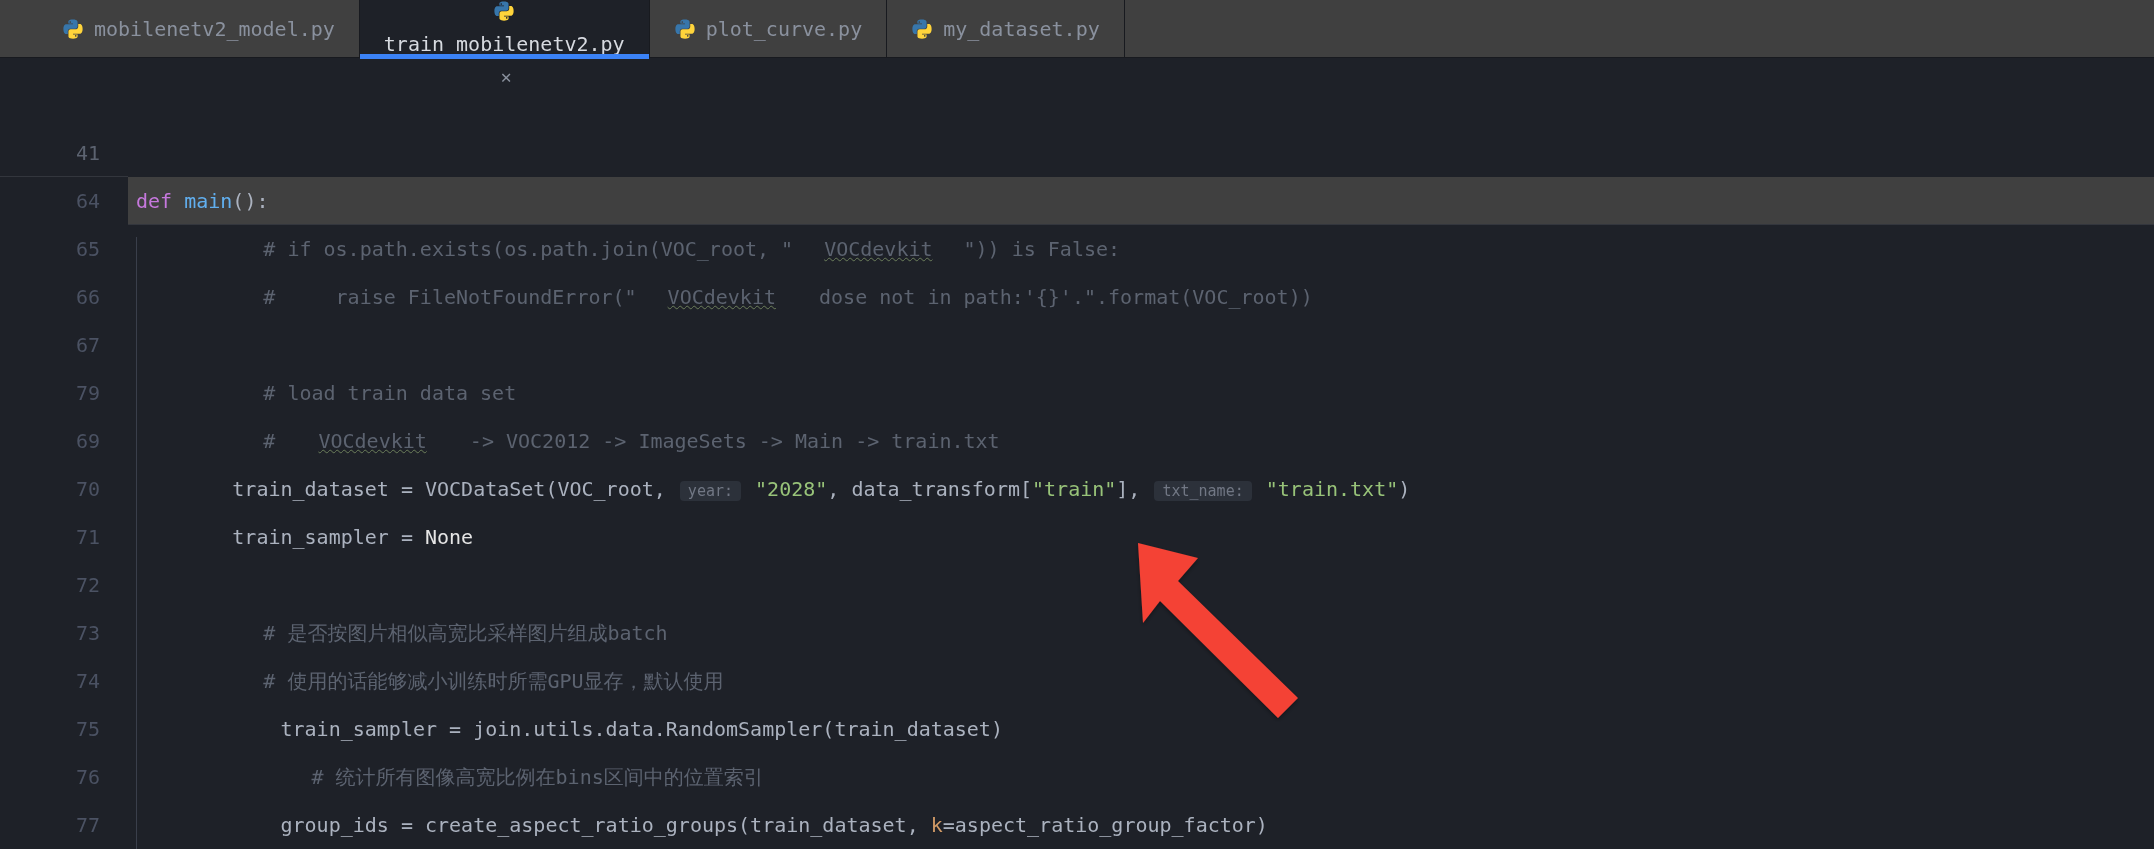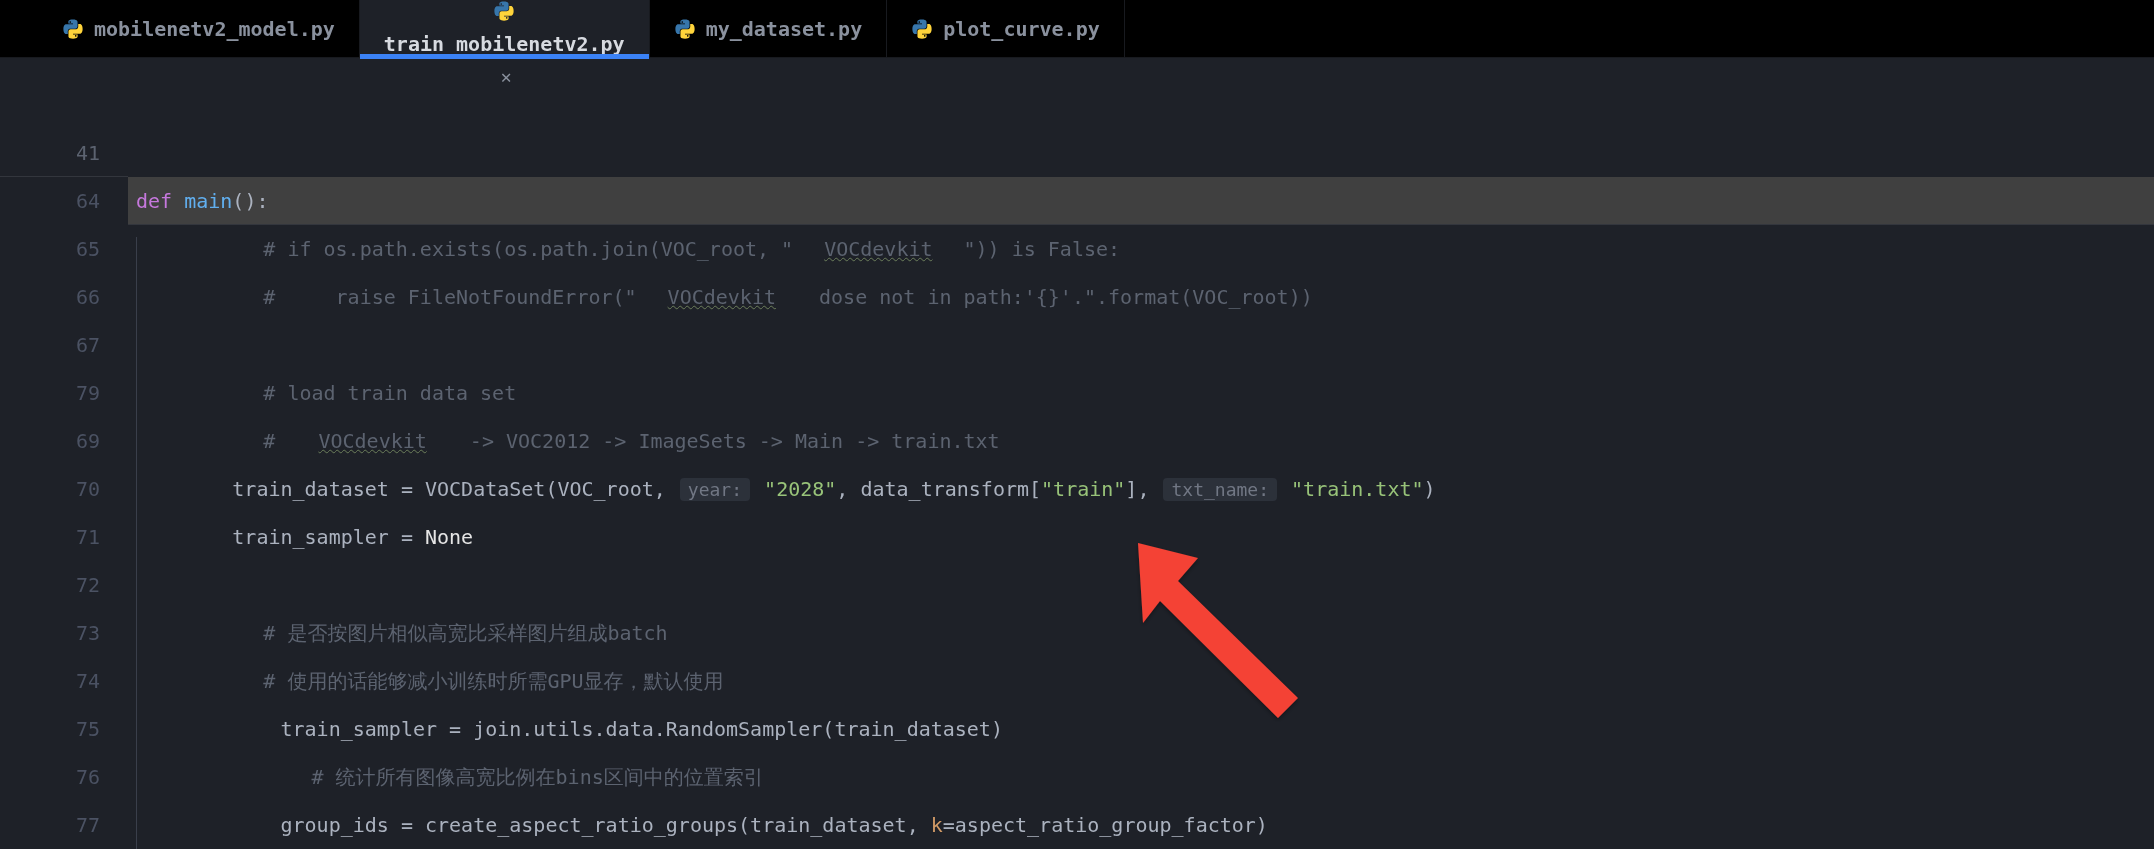--- a/index.html
+++ b/index.html
@@ -8,26 +8,25 @@
     color: #abb2bf;
     font-family: "Consolas", "Monaco", "Menlo", monospace;
     font-size: 20px;
     overflow: hidden;
     width: 2154px;
     height: 849px;
   }
 
   .tab-bar {
     display: flex;
-    background: #000000;
+    background: #404040;
     height: 58px;
     border-bottom: 1px solid #181a1f;
     align-items: center;
     padding-left: 38px;
-    font-weight: bold;
   }
   .tab {
     display: flex;
     align-items: center;
     padding: 0 24px;
     height: 58px;
     color: #8a919e;
     border-right: 1px solid #181a1f;
     position: relative;
     cursor: pointer;
@@ -112,21 +111,21 @@
   .num  { color: #d19a66; }
   .kwc  { color: #e5e5e5; }
   .txt  { color: #abb2bf; }
   .param { color: #d19a66; }
 
   .inlay {
     background: #2c313a;
     color: #717784;
     padding: 1px 8px;
     border-radius: 4px;
-    font-size: 18px;
+    font-size: 15px;
     margin: 11px 2px;
   }
 
   .wavy {
     text-decoration-line: underline;
     text-decoration-style: wavy;
     text-decoration-color: #6b7d5a;
     text-decoration-thickness: 1px;
   }
 
@@ -160,30 +159,30 @@
     <span>train_mobilenetv2.py</span>
     <span class="close">✕</span>
   </div>
   <div class="tab">
     <span class="py-icon">
       <svg viewBox="0 0 32 32">
           <path fill="#3776ab" d="M15.9 2c-7 0-6.6 3-6.6 3v3.1h6.7v.9H6.6S2 8.4 2 15.9s4 7.3 4 7.3h2.4v-3.5s-.1-4 3.9-4h6.6s3.7.1 3.7-3.6V5.6S23.2 2 15.9 2zM12 4.7a1.2 1.2 0 1 1 0 2.4 1.2 1.2 0 0 1 0-2.4z"></path>
           <path fill="#ffd43b" d="M16.1 30c7 0 6.6-3 6.6-3v-3.1H16v-.9h9.4S30 23.6 30 16.1s-4-7.3-4-7.3h-2.4v3.5s.1 4-3.9 4h-6.6s-3.7-.1-3.7 3.6v6.5S8.8 30 16.1 30zM20 27.3a1.2 1.2 0 1 1 0-2.4 1.2 1.2 0 0 1 0 2.4z"></path>
         </svg>
     </span>
+    <span>plot_curve.py</span>
+  </div>
+  <div class="tab">
+    <span class="py-icon">
+      <svg viewBox="0 0 32 32">
+          <path fill="#3776ab" d="M15.9 2c-7 0-6.6 3-6.6 3v3.1h6.7v.9H6.6S2 8.4 2 15.9s4 7.3 4 7.3h2.4v-3.5s-.1-4 3.9-4h6.6s3.7.1 3.7-3.6V5.6S23.2 2 15.9 2zM12 4.7a1.2 1.2 0 1 1 0 2.4 1.2 1.2 0 0 1 0-2.4z"></path>
+          <path fill="#ffd43b" d="M16.1 30c7 0 6.6-3 6.6-3v-3.1H16v-.9h9.4S30 23.6 30 16.1s-4-7.3-4-7.3h-2.4v3.5s.1 4-3.9 4h-6.6s-3.7-.1-3.7 3.6v6.5S8.8 30 16.1 30zM20 27.3a1.2 1.2 0 1 1 0-2.4 1.2 1.2 0 0 1 0 2.4z"></path>
+        </svg>
+    </span>
     <span>my_dataset.py</span>
-  </div>
-  <div class="tab">
-    <span class="py-icon">
-      <svg viewBox="0 0 32 32">
-          <path fill="#3776ab" d="M15.9 2c-7 0-6.6 3-6.6 3v3.1h6.7v.9H6.6S2 8.4 2 15.9s4 7.3 4 7.3h2.4v-3.5s-.1-4 3.9-4h6.6s3.7.1 3.7-3.6V5.6S23.2 2 15.9 2zM12 4.7a1.2 1.2 0 1 1 0 2.4 1.2 1.2 0 0 1 0-2.4z"></path>
-          <path fill="#ffd43b" d="M16.1 30c7 0 6.6-3 6.6-3v-3.1H16v-.9h9.4S30 23.6 30 16.1s-4-7.3-4-7.3h-2.4v3.5s.1 4-3.9 4h-6.6s-3.7-.1-3.7 3.6v6.5S8.8 30 16.1 30zM20 27.3a1.2 1.2 0 1 1 0-2.4 1.2 1.2 0 0 1 0 2.4z"></path>
-        </svg>
-    </span>
-    <span>plot_curve.py</span>
   </div>
 </div>
 
 <div class="editor">
   <div class="gutter">
     <div class="ln sticky">41</div>
     <div class="ln">64</div>
     <div class="ln">65</div>
     <div class="ln">66</div>
     <div class="ln">67</div>

